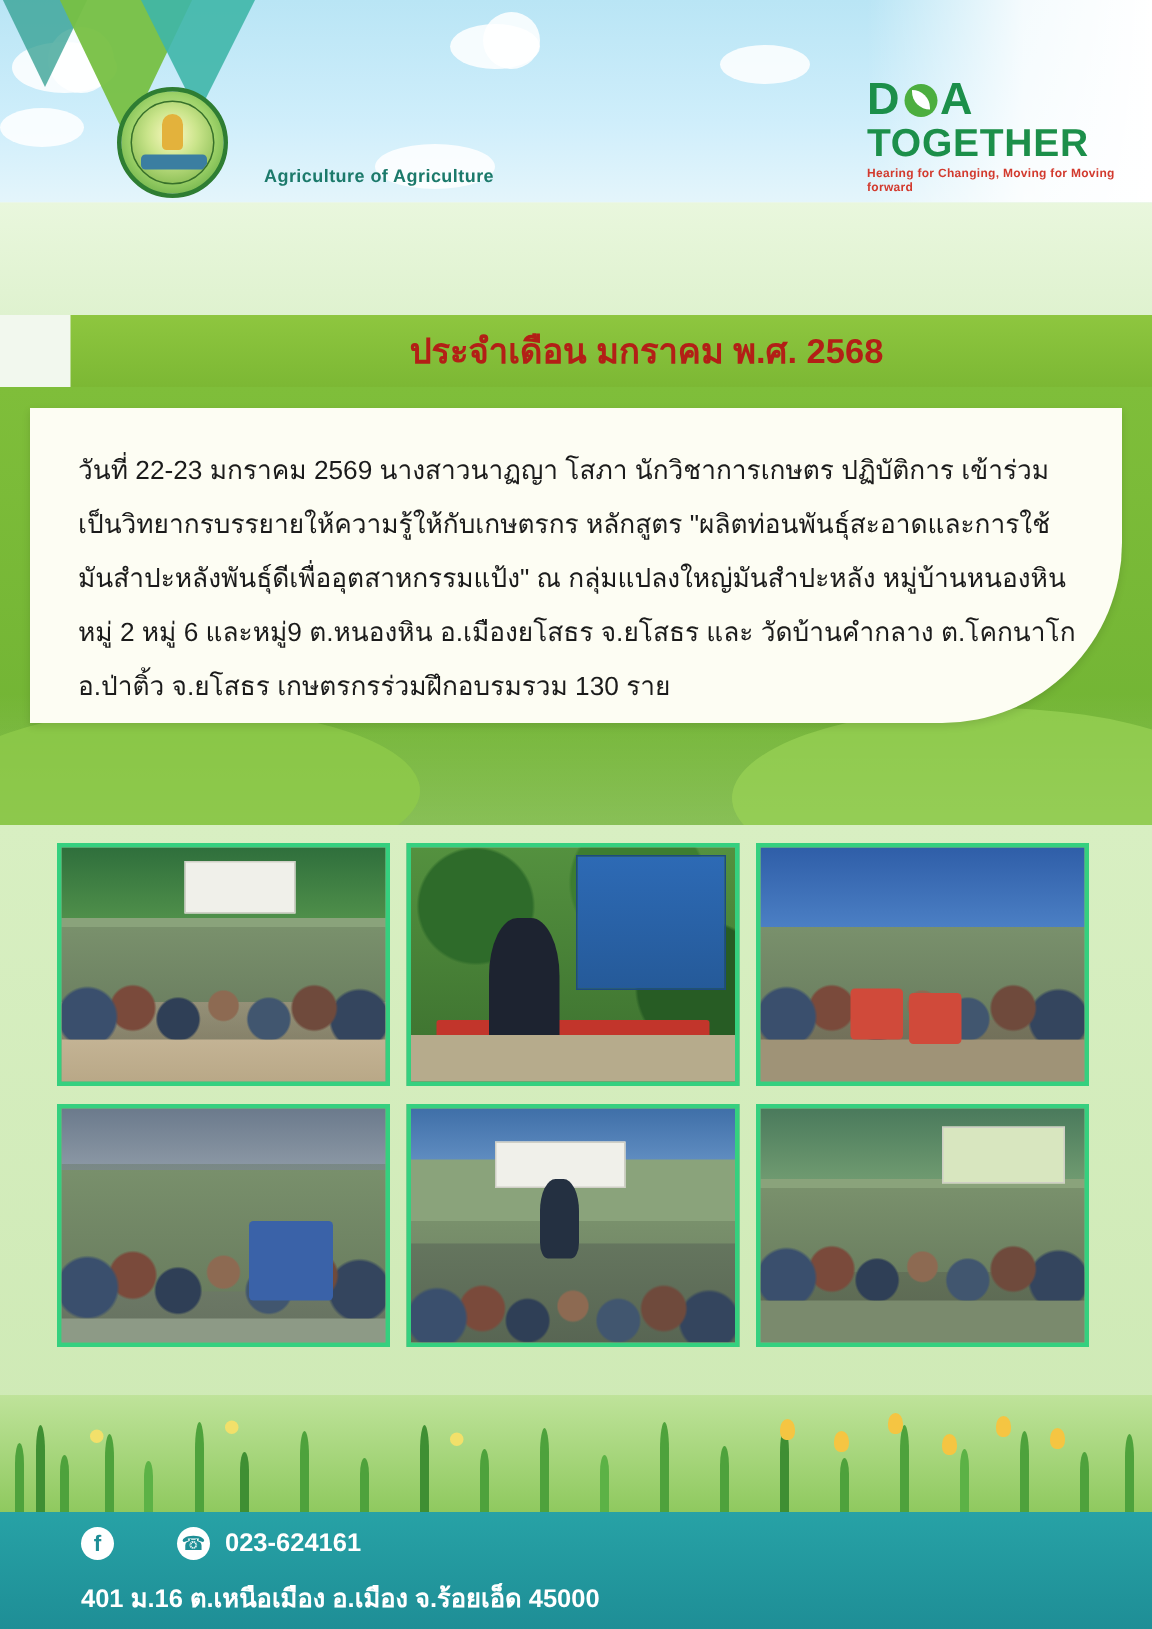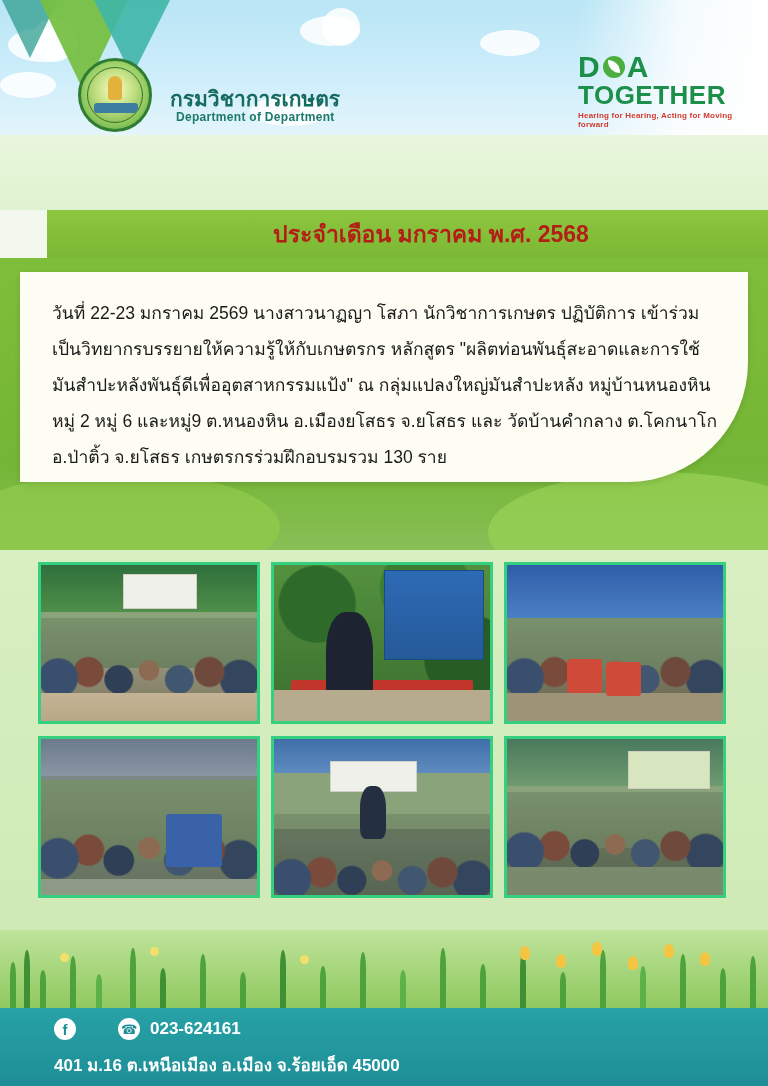--- a/index.html
+++ b/index.html
@@ -390,31 +390,30 @@
     <div class="chev chev-b"></div>
     <div class="banner-fade-r"></div>
 
     <div class="seal">
       <div class="seal-inner">
         <div class="seal-fig"></div>
         <div class="seal-base"></div>
       </div>
     </div>
 
-    <div class="org-th">กรมวิชาการเกษตร</div>
-    <div class="org-en">Department of Department</div>
+    <div class="org-en">Agriculture of Agriculture</div>
 
     <div class="doa-mark">
       <div class="doa-line1">
         <span>D</span>
         <span class="doa-leaf"></span>
         <span>A</span>
       </div>
       <div class="doa-line2">TOGETHER</div>
-      <div class="doa-line3">Hearing for Hearing, Acting for Moving forward</div>
+      <div class="doa-line3">Hearing for Changing, Moving for Moving forward</div>
     </div>
   </div>
 
   <div class="headline-band">
   </div>
 
   <div class="month-bar">
     <div class="month-text">ประจำเดือน  มกราคม   พ.ศ. 2568</div>
   </div>
 

